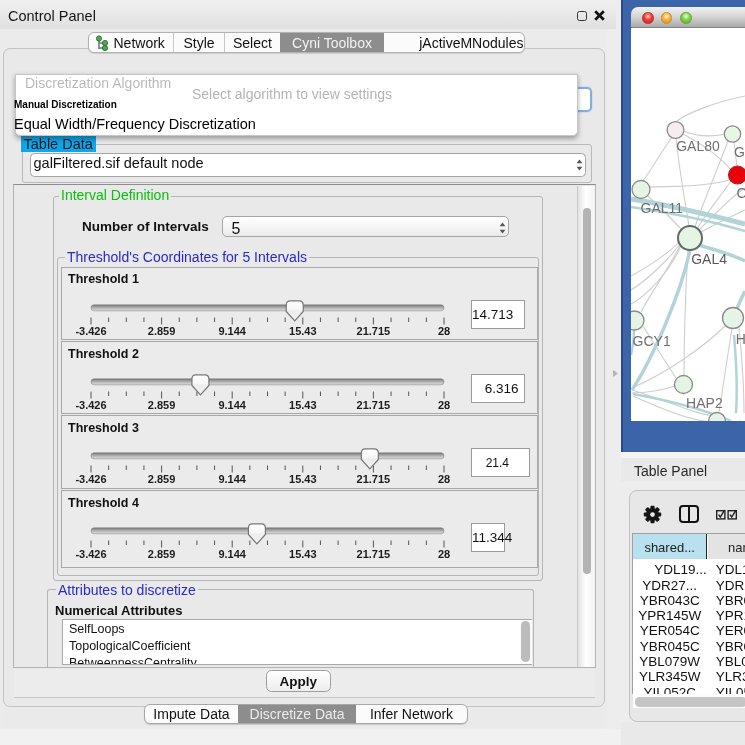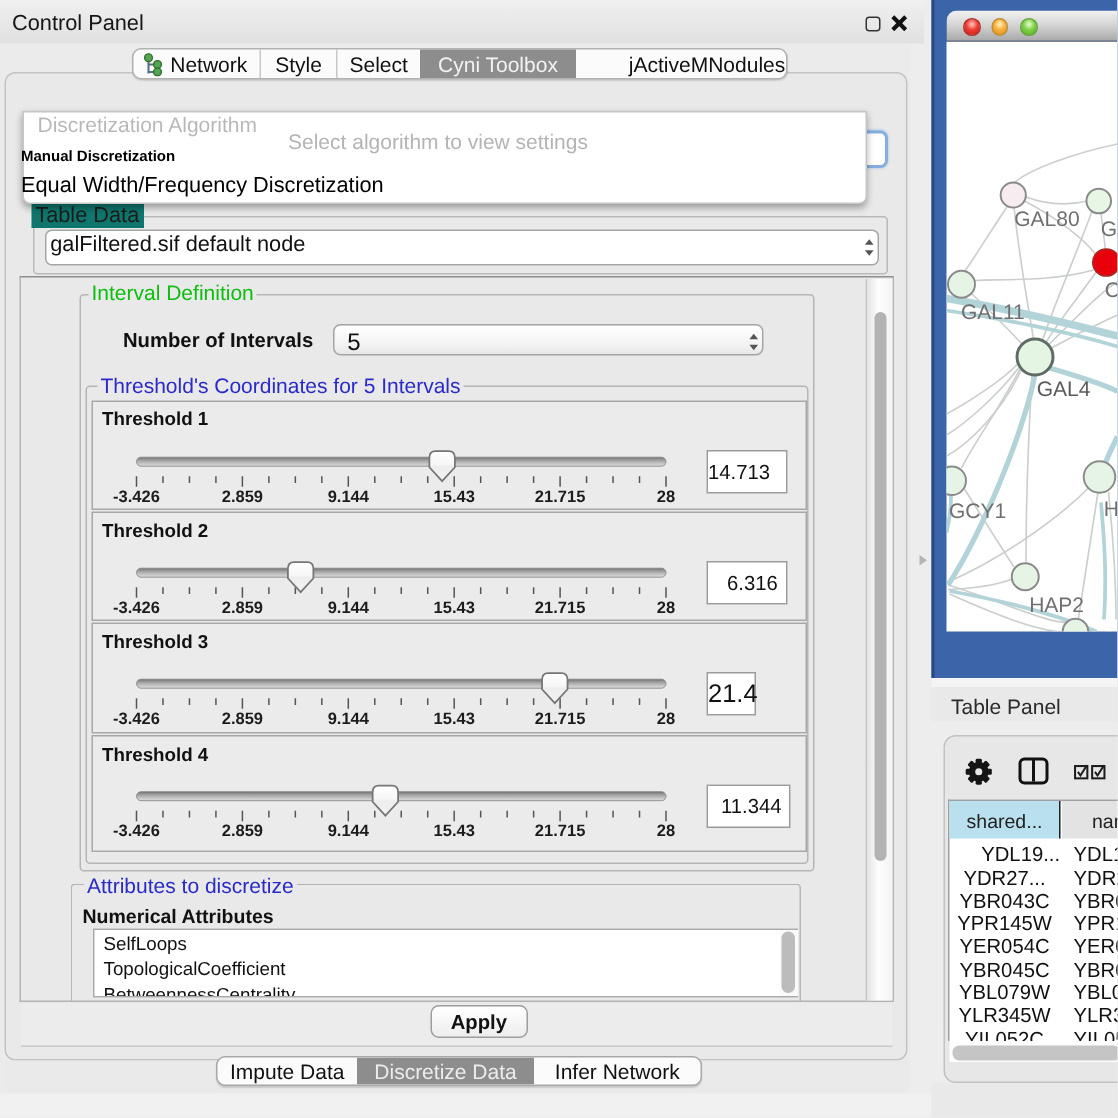--- a/index.html
+++ b/index.html
@@ -42,21 +42,21 @@
     <span>Network</span>
     </div>
   <div style="width:53.5px;display:flex;align-items:center;justify-content:center;border-right:1px solid #c8c8c8;">Style</div>
   <div style="width:57px;display:flex;align-items:center;justify-content:center;">Select</div>
   <div style="width:109px;display:flex;align-items:center;justify-content:center;background:#8d8d8d;color:#f2f2f2;">Cyni Toolbox</div>
   <div style="flex:1;display:flex;align-items:center;justify-content:center;margin-left:35px;">jActiveMNodules</div>
 </div>
 
 
 <div class="abs" style="left:22px;top:144px;width:570px;height:39px;border:1px solid #b9b9b9;border-radius:3px;"></div>
-<div class="abs" style="left:20.5px;top:136px;font-size:14.5px;color:#1c1c1c;background:#0f766e;padding:0 3px;">Table Data</div>
+<div class="abs" style="left:20.5px;top:136px;font-size:14.5px;color:#1c1c1c;background:#0ea5e9;padding:0 3px;">Table Data</div>
 <div class="abs" style="left:30px;top:152.5px;width:556px;height:24.5px;background:#fff;border:1px solid #a5a5a5;border-radius:4.5px;"></div>
 <div class="abs" style="left:33.5px;top:155px;font-size:14.5px;color:#111;">galFiltered.sif default node</div>
 <svg class="abs" style="left:575px;top:157.5px;" width="9" height="14" viewBox="0 0 9 14">
   <polygon points="4.5,1.5 7.4,5.2 1.6,5.2" fill="#555"></polygon>
   <polygon points="4.5,12.5 7.4,8.8 1.6,8.8" fill="#555"></polygon>
 </svg>
 
 
 <div class="abs" style="left:420px;top:87px;width:172px;height:25px;background:#fff;border:2px solid #85aede;border-radius:5px;box-shadow:0 0 2px #9cc0e8;"></div>
 
@@ -200,21 +200,21 @@
 <line x1="365.35" y1="20.5" x2="365.35" y2="25.0" stroke="#555" stroke-width="1"></line>
 <line x1="383.00" y1="20.5" x2="383.00" y2="27.5" stroke="#555" stroke-width="1"></line>
 <text x="30.00" y="37.5" font-size="11" font-weight="bold" fill="#1c1c1c" text-anchor="middle" font-family="Liberation Sans, sans-serif">-3.426</text>
 <text x="100.60" y="37.5" font-size="11" font-weight="bold" fill="#1c1c1c" text-anchor="middle" font-family="Liberation Sans, sans-serif">2.859</text>
 <text x="171.20" y="37.5" font-size="11" font-weight="bold" fill="#1c1c1c" text-anchor="middle" font-family="Liberation Sans, sans-serif">9.144</text>
 <text x="241.80" y="37.5" font-size="11" font-weight="bold" fill="#1c1c1c" text-anchor="middle" font-family="Liberation Sans, sans-serif">15.43</text>
 <text x="312.40" y="37.5" font-size="11" font-weight="bold" fill="#1c1c1c" text-anchor="middle" font-family="Liberation Sans, sans-serif">21.715</text>
 <text x="383.00" y="37.5" font-size="11" font-weight="bold" fill="#1c1c1c" text-anchor="middle" font-family="Liberation Sans, sans-serif">28</text>
 <path d="M 300.36,14.5 L 300.36,8.2 Q 300.36,3.8 304.36,3.8 L 313.36,3.8 Q 317.36,3.8 317.36,8.2 L 317.36,14.5 L 308.86,23.8 Z" fill="url(#thm)" stroke="#767676" stroke-width="1.2"></path>
   </svg>
-<div class="abs" style="left:471px;top:448.0px;width:33px;height:29px;background:#fff;border:1px solid #9b9b9b;text-align:right;font-size:17px;color:#111;line-height:28px;padding-right:20px;">21.4</div>
+<div class="abs" style="left:471px;top:448.0px;width:59px;height:29px;background:#fff;border:1px solid #9b9b9b;text-align:right;font-size:12px;color:#111;line-height:28px;padding-right:20px;">21.4</div>
 <div class="abs" style="left:61px;top:490px;width:476.5px;height:77.5px;background:#ebebeb;border:1px solid #a8a8a8;"></div>
 <div class="abs" style="left:68px;top:495.5px;font-size:12.5px;font-weight:bold;color:#111;">Threshold 4</div>
 <svg class="abs" style="left:61px;top:520px;" width="420" height="42" viewBox="0 0 420 42">
     <rect x="30.0" y="7.8" width="353.0" height="6" rx="3" fill="url(#trk)" stroke="#8a8a8a" stroke-width="0.6"></rect>
 <line x1="30.00" y1="20.5" x2="30.00" y2="27.5" stroke="#555" stroke-width="1"></line>
 <line x1="47.65" y1="20.5" x2="47.65" y2="25.0" stroke="#555" stroke-width="1"></line>
 <line x1="65.30" y1="20.5" x2="65.30" y2="25.0" stroke="#555" stroke-width="1"></line>
 <line x1="82.95" y1="20.5" x2="82.95" y2="25.0" stroke="#555" stroke-width="1"></line>
 <line x1="100.60" y1="20.5" x2="100.60" y2="27.5" stroke="#555" stroke-width="1"></line>
 <line x1="118.25" y1="20.5" x2="118.25" y2="25.0" stroke="#555" stroke-width="1"></line>
@@ -234,35 +234,35 @@
 <line x1="365.35" y1="20.5" x2="365.35" y2="25.0" stroke="#555" stroke-width="1"></line>
 <line x1="383.00" y1="20.5" x2="383.00" y2="27.5" stroke="#555" stroke-width="1"></line>
 <text x="30.00" y="37.5" font-size="11" font-weight="bold" fill="#1c1c1c" text-anchor="middle" font-family="Liberation Sans, sans-serif">-3.426</text>
 <text x="100.60" y="37.5" font-size="11" font-weight="bold" fill="#1c1c1c" text-anchor="middle" font-family="Liberation Sans, sans-serif">2.859</text>
 <text x="171.20" y="37.5" font-size="11" font-weight="bold" fill="#1c1c1c" text-anchor="middle" font-family="Liberation Sans, sans-serif">9.144</text>
 <text x="241.80" y="37.5" font-size="11" font-weight="bold" fill="#1c1c1c" text-anchor="middle" font-family="Liberation Sans, sans-serif">15.43</text>
 <text x="312.40" y="37.5" font-size="11" font-weight="bold" fill="#1c1c1c" text-anchor="middle" font-family="Liberation Sans, sans-serif">21.715</text>
 <text x="383.00" y="37.5" font-size="11" font-weight="bold" fill="#1c1c1c" text-anchor="middle" font-family="Liberation Sans, sans-serif">28</text>
 <path d="M 187.41,14.5 L 187.41,8.2 Q 187.41,3.8 191.41,3.8 L 200.41,3.8 Q 204.41,3.8 204.41,8.2 L 204.41,14.5 L 195.91,23.8 Z" fill="url(#thm)" stroke="#767676" stroke-width="1.2"></path>
   </svg>
-<div class="abs" style="left:471px;top:523.0px;width:56px;height:29px;background:#fff;border:1px solid #9b9b9b;text-align:right;font-size:13.5px;color:#111;line-height:28px;padding-right:5px;">11.344</div>
+<div class="abs" style="left:471px;top:523.0px;width:34px;height:29px;background:#fff;border:1px solid #9b9b9b;text-align:right;font-size:13.5px;color:#111;line-height:28px;padding-right:5px;">11.344</div>
 
 
 <div class="abs" style="left:46.5px;top:589px;width:487px;height:79px;border:1px solid #b5b5b5;border-top-left-radius:3px;border-top-right-radius:3px;border-bottom:none;"></div>
 <div class="abs" style="left:56px;top:581.5px;font-size:14px;color:#2a2ac8;background:#e9e9e9;padding:0 2px;">Attributes to discretize</div>
 <div class="abs" style="left:55px;top:602.5px;font-size:13px;font-weight:bold;color:#111;">Numerical Attributes</div>
 <div class="abs" style="left:62px;top:618.5px;width:470px;height:46.5px;background:#fff;border:1px solid #a9a9a9;overflow:hidden;">
   <div style="font-size:12.5px;color:#111;padding:1px 0 0 6px;line-height:17px;">SelfLoops<br>TopologicalCoefficient<br>BetweennessCentrality</div>
 </div>
 <div class="abs" style="left:519.5px;top:619.5px;width:12px;height:44px;background:#fafafa;"></div>
 <div class="abs" style="left:521px;top:621px;width:9px;height:41px;background:#bcbcbc;border-radius:4.5px;"></div>
 
 
 <div class="abs" style="left:14px;top:669px;width:581px;height:29px;background:#ececec;border-bottom:1px solid #c8c8c8;"></div>
-<div class="abs" style="left:287px;top:670px;width:64.5px;height:22px;background:linear-gradient(180deg,#ffffff,#ededed);border:1px solid #9e9e9e;border-radius:5.5px;text-align:center;font-size:13.5px;font-weight:bold;color:#111;line-height:21px;">Apply</div>
+<div class="abs" style="left:266px;top:670px;width:64.5px;height:22px;background:linear-gradient(180deg,#ffffff,#ededed);border:1px solid #9e9e9e;border-radius:5.5px;text-align:center;font-size:13.5px;font-weight:bold;color:#111;line-height:21px;">Apply</div>
 
 
 <div class="abs" style="left:144px;top:703.5px;width:324px;height:20.5px;background:#fbfbfb;border:1px solid #a8a8a8;border-radius:6px;box-shadow:0 1px 1px rgba(0,0,0,0.15);display:flex;font-size:14px;color:#111;overflow:hidden;">
   <div style="width:93px;display:flex;align-items:center;justify-content:center;">Impute Data</div>
   <div style="width:118px;display:flex;align-items:center;justify-content:center;background:#8d8d8d;color:#ececec;">Discretize Data</div>
   <div style="flex:1;display:flex;align-items:center;justify-content:center;">Infer Network</div>
 </div>
 
 
 <svg class="abs" style="left:612px;top:368.5px;" width="7" height="9" viewBox="0 0 7 9">

